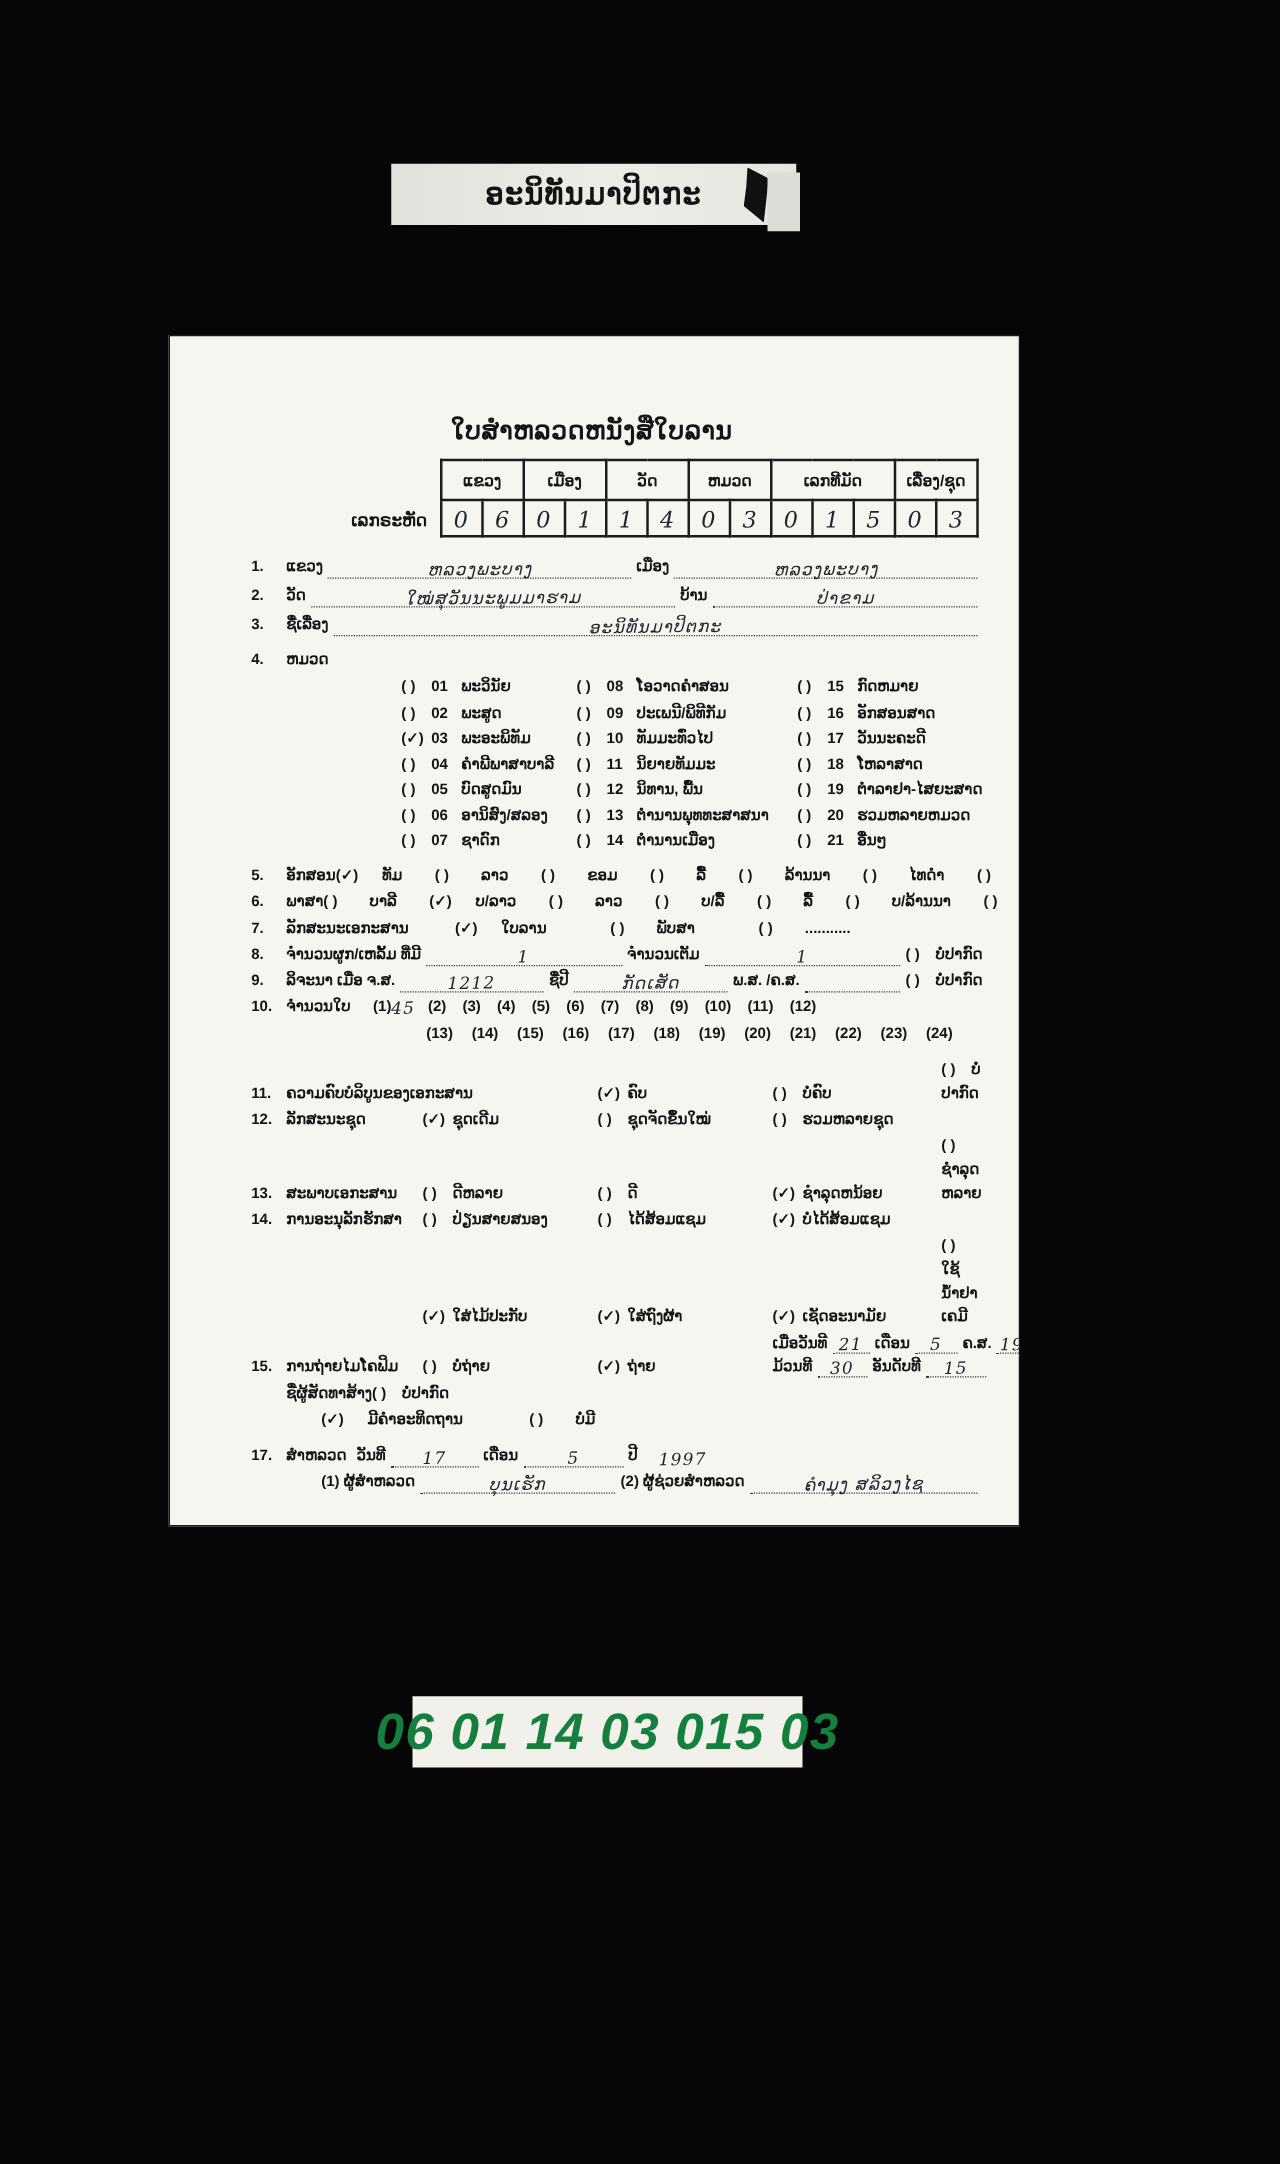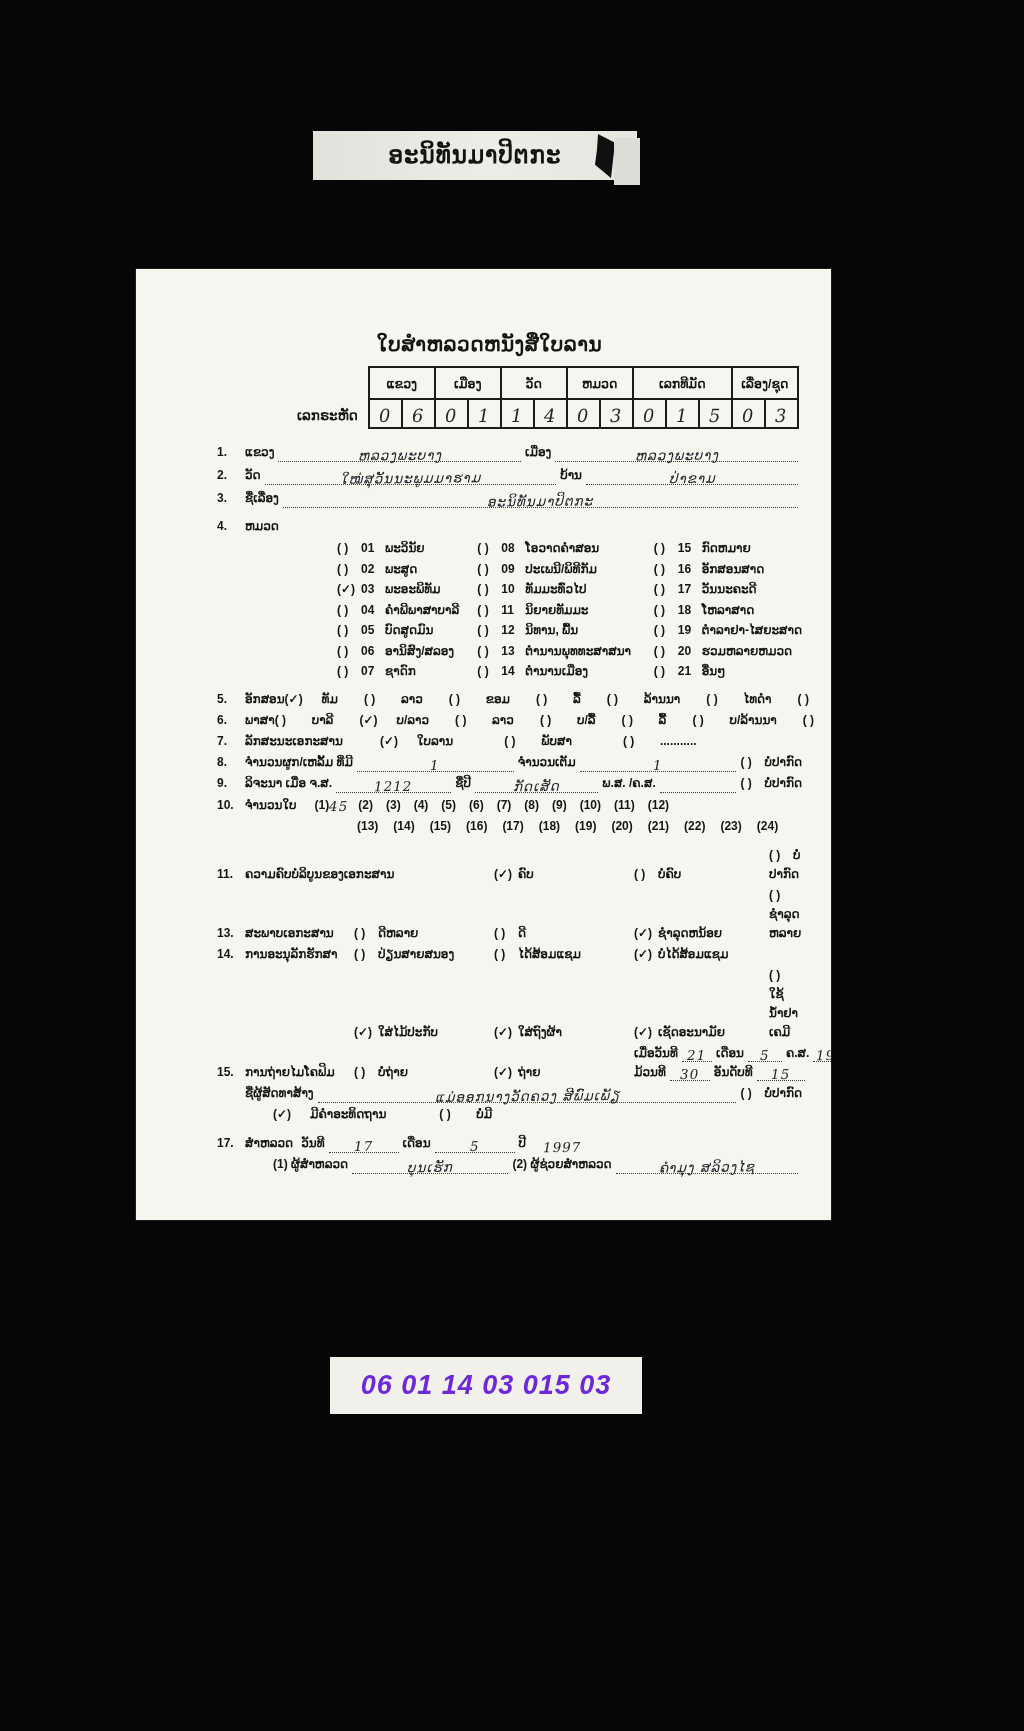--- a/index.html
+++ b/index.html
@@ -27,29 +27,28 @@
   .strip-tab{
     position:absolute;left:614px;top:138px;width:26px;height:47px;
     background:#dddcd6;
   }
   
   .bottom-strip{
     position:absolute;left:330px;top:1357px;width:312px;height:57px;
     background:#f1f0eb;display:flex;align-items:center;justify-content:center;
   }
   .bottom-strip .code-text{
-    font-weight:bold;font-style:italic;font-size:27px;letter-spacing:1px;
-    color:#6d28d9;white-space:nowrap;
+    font-weight:bold;font-style:italic;font-size:41px;letter-spacing:1px;
+    color:#15803d;white-space:nowrap;
   }
   
   .page{
     position:absolute;left:135px;top:268px;width:681px;height:953px;
     background:#f6f5f0;overflow:hidden;
     box-shadow:0 0 0 1px #1b1b1b inset;
-    padding-left:16px;
   }
   .page-inner{padding:64px 30px 0 66px;}
   .doc-title{
     text-align:center;font-weight:bold;font-size:20px;letter-spacing:.5px;
     margin:0 40px 10px 0;white-space:nowrap;
   }
   
   .code-block{display:flex;align-items:flex-end;margin:8px 0 14px 80px;}
   .code-label{font-weight:bold;font-size:13.5px;margin:0 10px 6px 0;white-space:nowrap;}
   table.code-table{border-collapse:collapse;}
@@ -383,20 +382,27 @@
     </div>
 
     <div class="row row-tight" style="margin-top:10px">
       <span class="num">11.</span>
       <span class="c-label-wide">ຄວາມຄົບບໍລິບູນຂອງເອກະສານ</span>
       <span class="c140"><span class="mark">(✓)</span><span>ຄົບ</span></span>
       <span class="c135"><span class="mark">( )</span><span>ບໍ່ຄົບ</span></span>
       <span><span class="mark">( )</span><span>ບໍ່ປາກົດ</span></span>
     </div>
 
+    <div class="row row-tight">
+      <span class="num">12.</span>
+      <span class="c-label">ລັກສະນະຊຸດ</span>
+      <span class="c140"><span class="mark">(✓)</span><span>ຊຸດເດີມ</span></span>
+      <span class="c140"><span class="mark">( )</span><span>ຊຸດຈັດຂຶ້ນໃໝ່</span></span>
+      <span><span class="mark">( )</span><span>ຮວມຫລາຍຊຸດ</span></span>
+    </div>
 
     <div class="row row-tight">
       <span class="num">13.</span>
       <span class="c-label">ສະພາບເອກະສານ</span>
       <span class="c140"><span class="mark">( )</span><span>ດີຫລາຍ</span></span>
       <span class="c140"><span class="mark">( )</span><span>ດີ</span></span>
       <span class="c135"><span class="mark">(✓)</span><span>ຊຳລຸດຫນ້ອຍ</span></span>
       <span><span class="mark">( )</span><span>ຊຳລຸດຫລາຍ</span></span>
     </div>
 
@@ -435,21 +441,20 @@
           <span class="leader leader-fixed" style="width:40px"><span class="hw">30</span></span>
           <span class="lbl">ອັນດັບທີ</span>
           <span class="leader leader-fixed" style="width:48px"><span class="hw">15</span></span>
         </span>
       </span>
     </div>
 
     <div class="row row-tight">
       <span class="num"></span>
       <span class="lbl">ຊື່ຜູ້ສັດທາສ້າງ</span>
-      <span class="leader"><span class="hw">ແມ່ອອກນາງວັດຄວງ ສີພົມເພັຽ</span></span>
       <span class="opt"><span class="mark">( )</span><span>ບໍ່ປາກົດ</span></span>
     </div>
     <div class="row row-tight">
       <span class="num"></span>
       <span class="indent-28 leafs">
 
       <span class="opt" style="margin-right:40px"><span class="mark">(✓)</span><span>ມີຄຳອະທິດຖານ</span></span>
           <span class="opt" style="margin-right:40px"><span class="mark">( )</span><span>ບໍ່ມີ</span></span>
         </span>
     </div>

